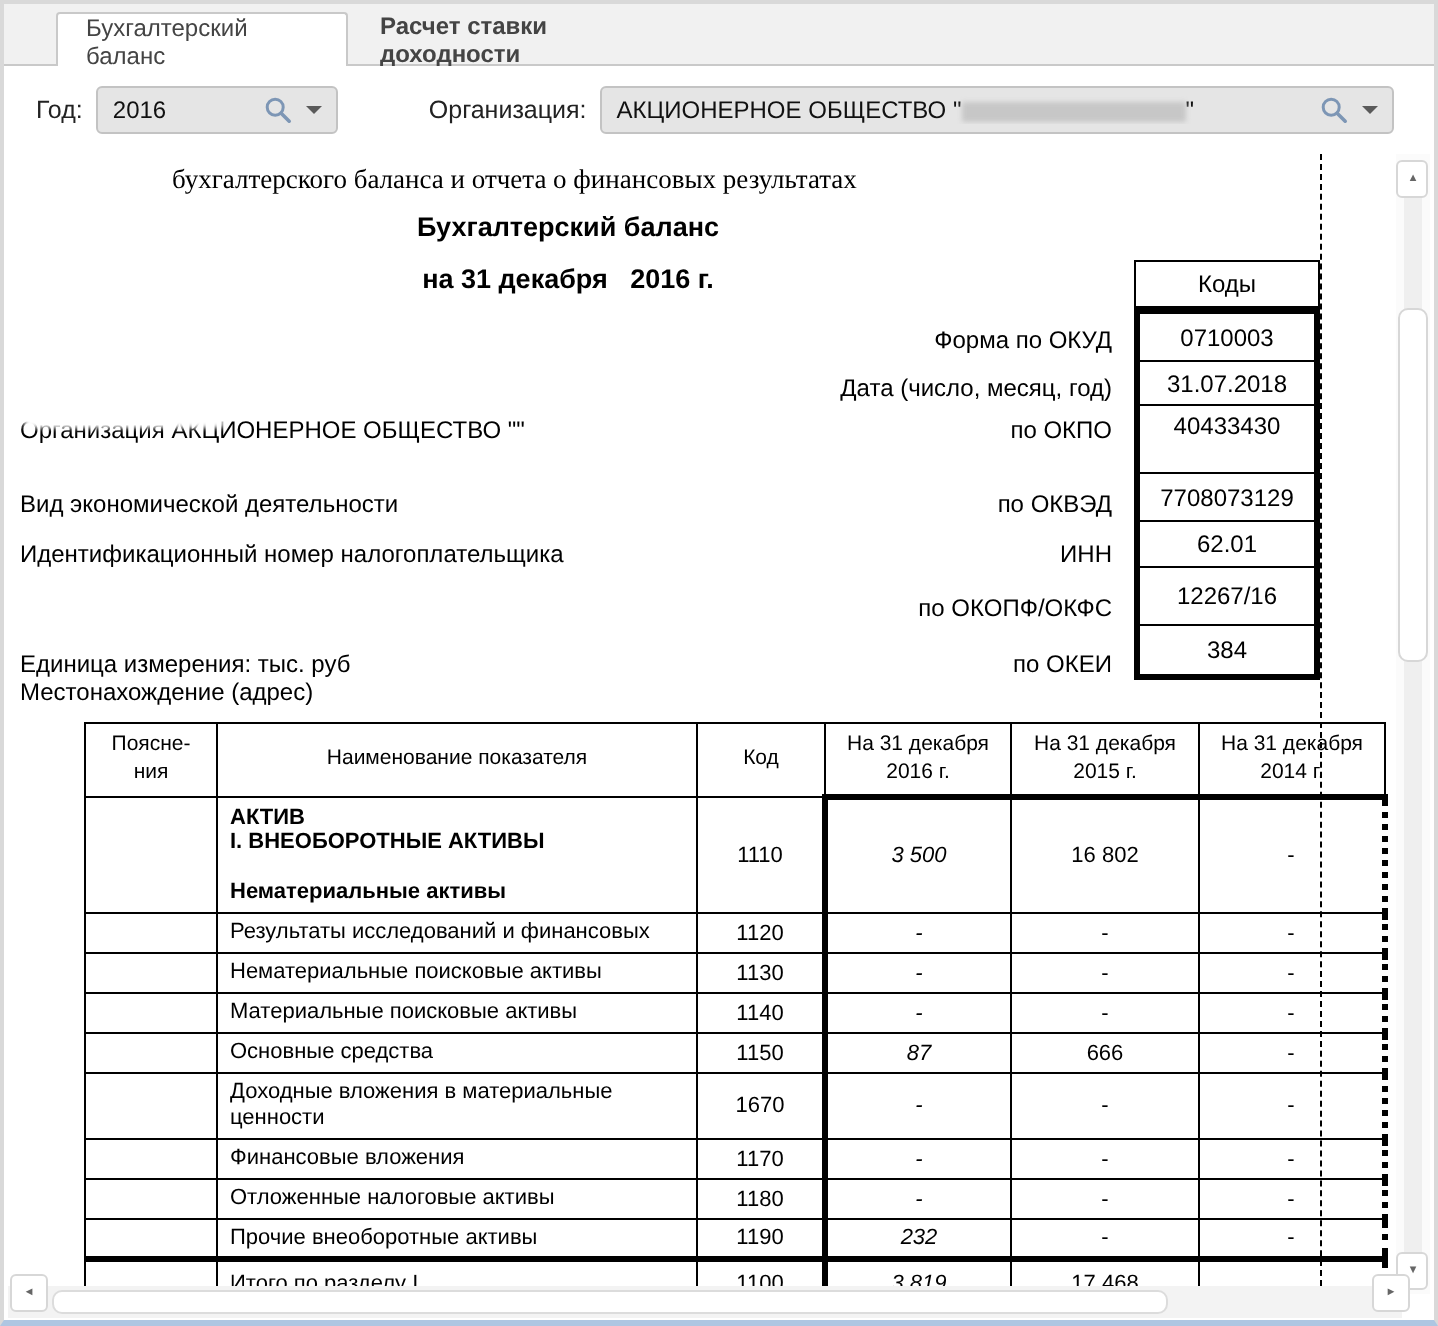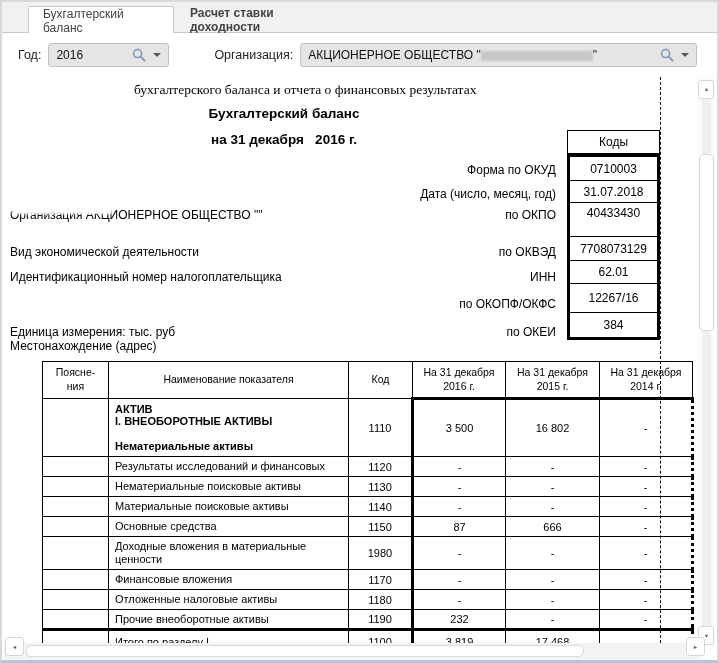--- a/index.html
+++ b/index.html
@@ -34,21 +34,21 @@
   .redact { display:inline-block; height:10px; background:#c7c7c7; filter:blur(1.2px);
             border-radius:1px; vertical-align:middle; }
   .redact.tb { width:112px; }
   .redact.doc { width:100px; height:9px; }
 
   
   .doc { position:absolute; top:75px; left:2px; width:697px; height:571px; background:#fff;
          overflow:hidden; color:#000; }
   .page-edge { position:absolute; left:656px; top:0; height:100%; border-left:1px dashed #000; }
   .subtitle { position:absolute; left:82px; top:5px; font-family:"Liberation Serif","DejaVu Serif",serif;
-              font-size:13.5px;margin-left:48px; }
+              font-size:13.5px; }
   .doc-title { position:absolute; left:0; top:29px; width:560px; text-align:center;
                font-weight:bold; font-size:13.5px; }
   .doc-date { position:absolute; left:0; top:55px; width:560px; text-align:center;
               font-weight:bold; font-size:13.5px; white-space:pre; }
 
   
   .codes { position:absolute; left:563px; top:53px; width:93px; font-size:12px; text-align:center; }
   .codes-head { height:24px; line-height:22px; border:1px solid #000; }
   .codes-box { border:3px solid #000; }
   .code-cell { display:flex; align-items:center; justify-content:center; border-top:1px solid #000; }
@@ -67,21 +67,21 @@
   .addr { position:absolute; left:6px; top:262px; font-size:12px; }
 
   
   .bal-wrap { position:absolute; left:6px; top:284px; }
   table.bal { border-collapse:collapse; table-layout:fixed; width:650px;margin-left:32px; }
   .bal th { border:1px solid #000; font-weight:normal; font-size:10.5px; height:37px;
             vertical-align:middle; text-align:center; white-space:pre-line; padding:0 2px; line-height:1.3; }
   .bal td { border:1px solid #000; font-size:11px; height:20px; vertical-align:middle; padding:0; }
   .bal td.name { text-align:left; padding:1px 4px 1px 6px; line-height:1.15; }
   .bal td.ctr { text-align:center; }
-  .bal tbody td:nth-child(4) { border-left:3px solid #000; }
+  .bal tbody td:nth-child(4) { border-left:3px solid #000;font-style:italic; }
   .bal tbody tr.first td:nth-child(n+4) { border-top:3px solid #000; }
   .bal tbody td:nth-child(6) { border-right:3px dotted #000; }
   .bal tr.section td { height:58px; }
   .bal tr.twoline td { height:33px; }
   .bal tr.total td { border-top:3px solid #000; height:24px; }
   .sec1 { text-align:left; font-weight:bold; }
   .sec2 { text-align:left; font-weight:bold; }
   .sec3 { text-align:left; font-weight:bold; margin-top:12px; }
 
   
@@ -248,21 +248,21 @@
             <td></td>
             <td class="name">Основные средства</td>
             <td class="ctr">1150</td>
             <td class="ctr">87</td>
             <td class="ctr">666</td>
             <td class="ctr">-</td>
           </tr>
           <tr class="twoline">
             <td></td>
             <td class="name">Доходные вложения в материальные ценности</td>
-            <td class="ctr">1980</td>
+            <td class="ctr">1670</td>
             <td class="ctr">-</td>
             <td class="ctr">-</td>
             <td class="ctr">-</td>
           </tr>
           <tr>
             <td></td>
             <td class="name">Финансовые вложения</td>
             <td class="ctr">1170</td>
             <td class="ctr">-</td>
             <td class="ctr">-</td>

